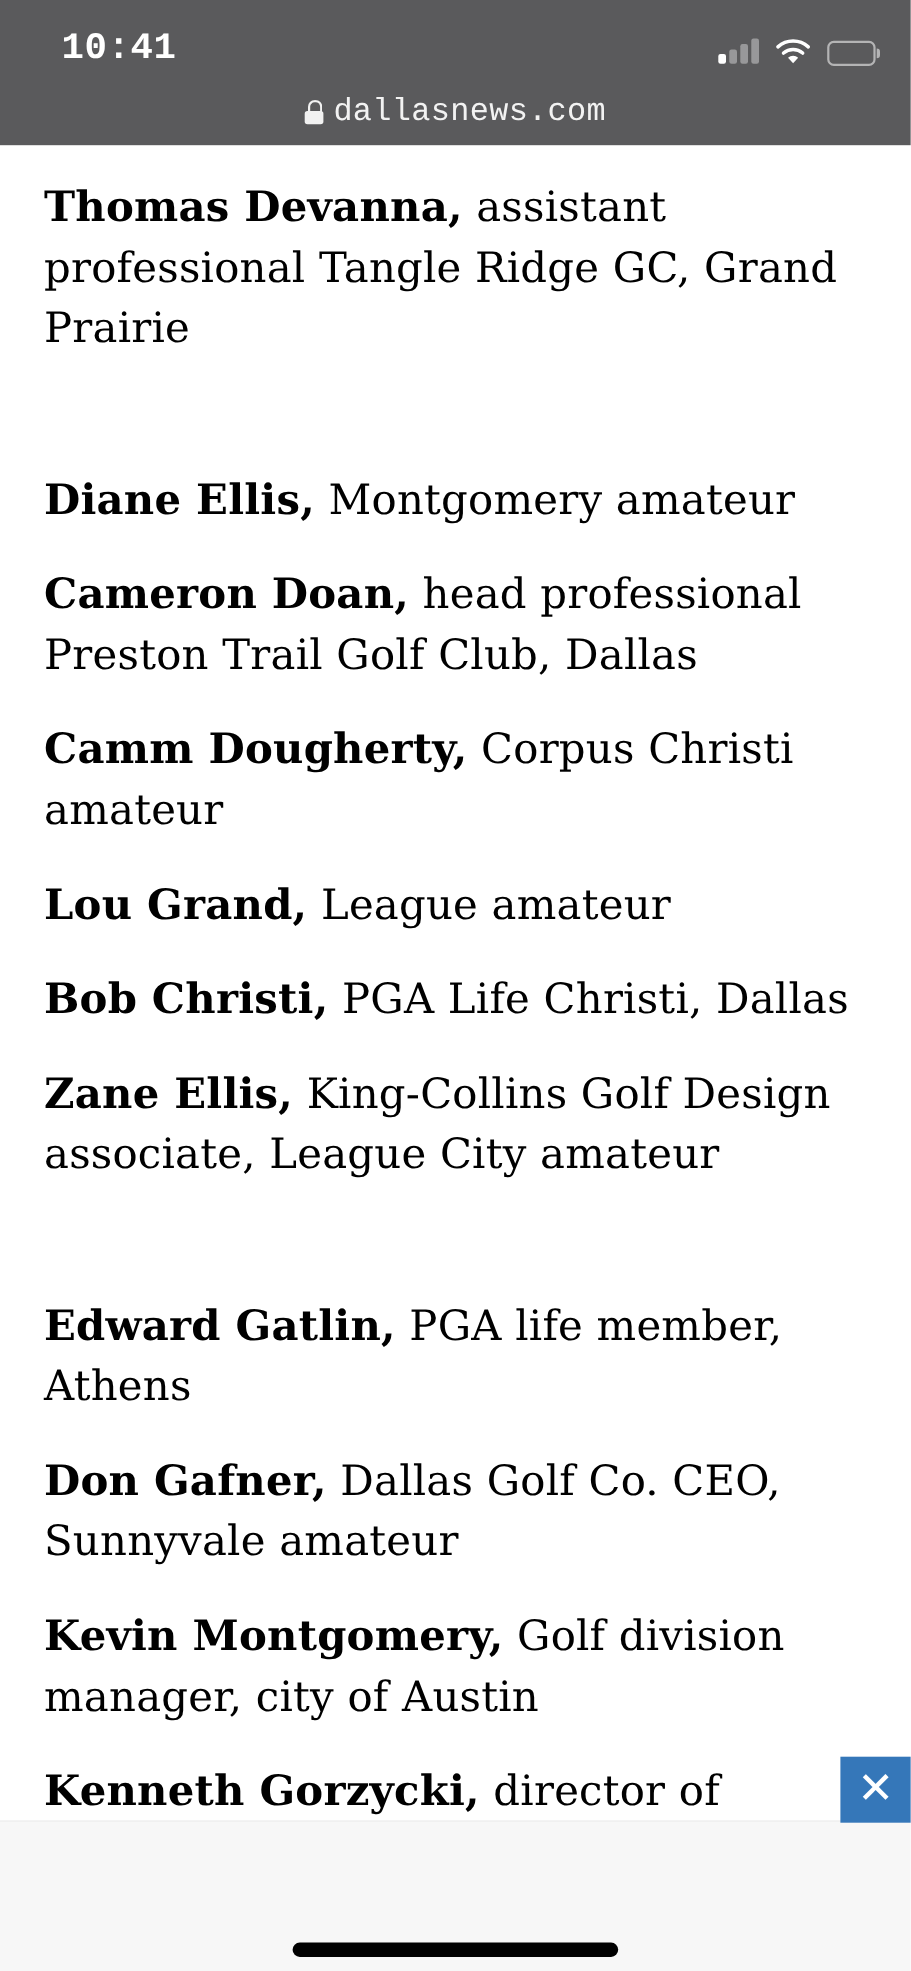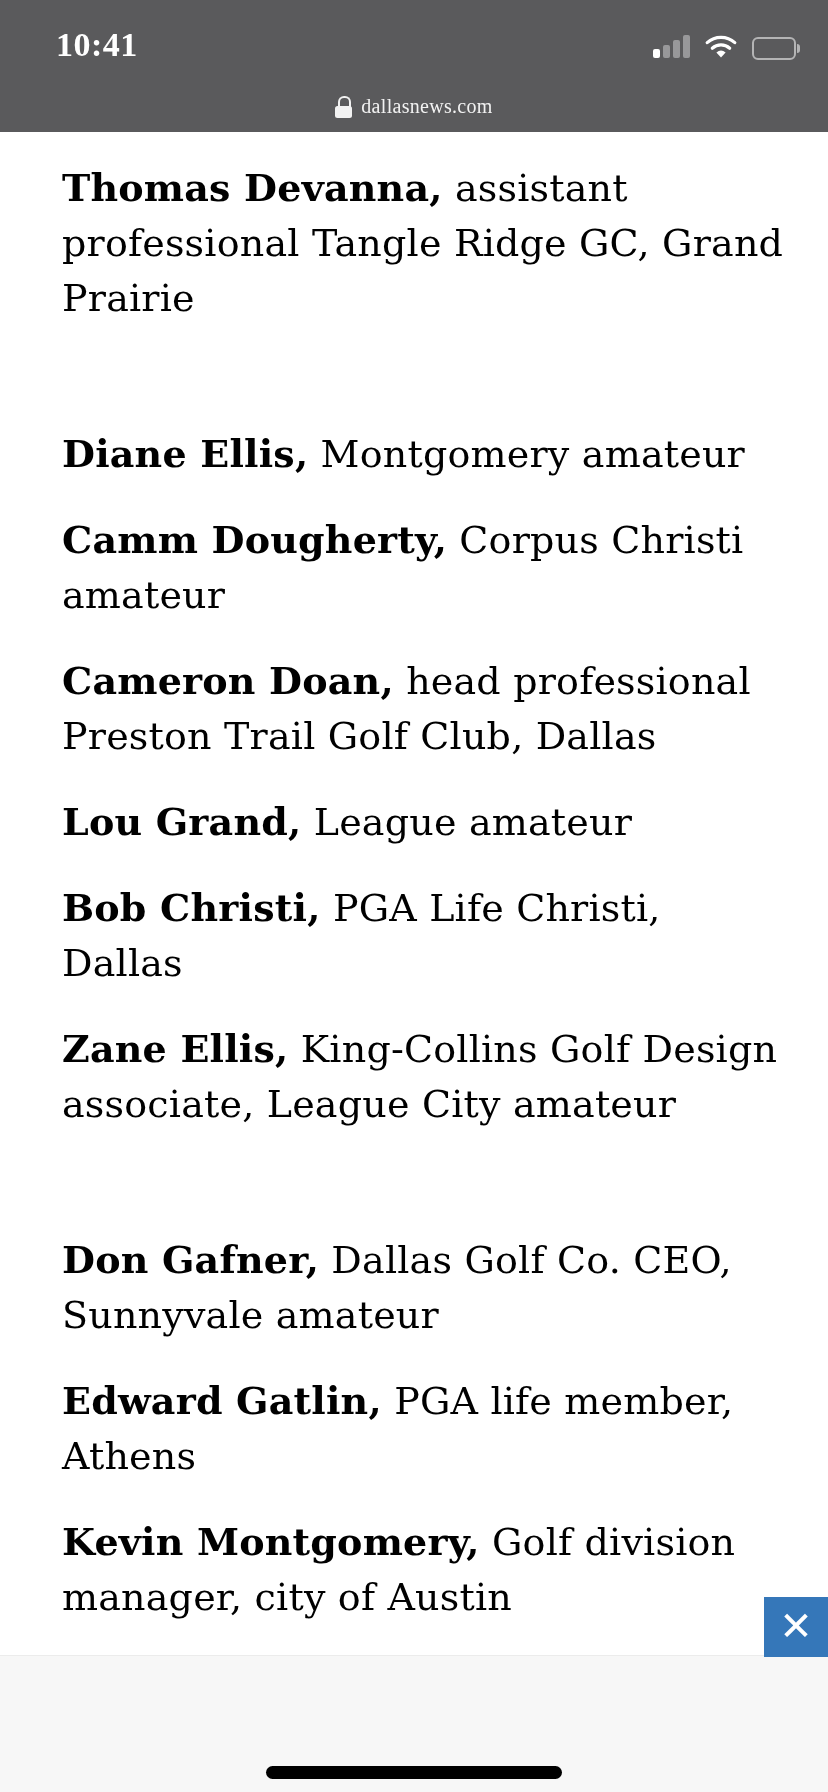--- a/index.html
+++ b/index.html
@@ -5,21 +5,21 @@
   html,body{margin:0;padding:0;}
   body{
     width:828px;height:1792px;position:relative;overflow:hidden;
     background:#ffffff;
     font-family:"DejaVu Serif","Liberation Serif",serif;
   }
   
   .header{
     position:absolute;top:0;left:0;width:828px;height:132px;
     background:#5a5a5c;color:#ffffff;z-index:5;
-    font-family:Liberation Serif, serif;
+    font-family:Liberation Mono, monospace;
   }
   .statusbar{
     position:absolute;top:24px;left:0;width:100%;height:40px;
   }
   .time{
     position:absolute;left:56px;top:2px;
     font-size:34px;font-weight:700;letter-spacing:.5px;color:#ffffff;
   }
   .status-icons{
     position:absolute;right:28px;top:4px;height:32px;
@@ -48,25 +48,25 @@
   }
   .lock{width:17px;height:22px;position:relative;display:inline-block;}
   .lock .shackle{
     position:absolute;top:0;left:3px;width:9px;height:10px;
     border:2.5px solid #f2f2f2;border-bottom:none;border-radius:6px 6px 0 0;
   }
   .lock .body{
     position:absolute;bottom:0;left:0;width:17px;height:12px;
     background:#f2f2f2;border-radius:2.5px;
   }
-  .url{font-size:20px;color:#f2f2f2;letter-spacing:.3px;}
+  .url{font-size:29px;color:#f2f2f2;letter-spacing:.3px;}
   
   .content{
     position:absolute;top:132px;left:0;width:828px;bottom:0;
-    background:#ffffff;padding:28px 38px 0 62px;box-sizing:border-box;
+    background:#ffffff;padding:28px 38px 0 40px;box-sizing:border-box;
   }
   .entry{
     margin:0 0 30px 0;
     font-size:38px;line-height:55px;color:#000000;
     letter-spacing:.2px;
   }
   .entry b{font-weight:700;}
   .spacer{height:40px;margin-bottom:30px;}
   
   .close-btn{
@@ -122,34 +122,34 @@
     </span>
     <span class="url">dallasnews.com</span>
   </div>
 </div>
 
 <div class="content" id="content">
   <p class="entry"><b>Thomas Devanna,</b><span> assistant professional Tangle Ridge GC, Grand Prairie</span></p>
 <div class="spacer"></div>
   <p class="entry"><b>Diane Ellis,</b><span> Montgomery amateur</span></p>
 
+  <p class="entry"><b>Cameron Doan,</b><span> head professional Preston Trail Golf Club, Dallas</span></p>
+
   <p class="entry"><b>Camm Dougherty,</b><span> Corpus Christi amateur</span></p>
-
-  <p class="entry"><b>Cameron Doan,</b><span> head professional Preston Trail Golf Club, Dallas</span></p>
 
   <p class="entry"><b>Lou Grand,</b><span> League amateur</span></p>
 
   <p class="entry"><b>Bob Christi,</b><span> PGA Life Christi, Dallas</span></p>
 
   <p class="entry"><b>Zane Ellis,</b><span> King-Collins Golf Design associate, League City amateur</span></p>
 <div class="spacer"></div>
 
+  <p class="entry"><b>Edward Gatlin,</b><span> PGA life member, Athens</span></p>
+
   <p class="entry"><b>Don Gafner,</b><span> Dallas Golf Co. CEO, Sunnyvale amateur</span></p>
-
-  <p class="entry"><b>Edward Gatlin,</b><span> PGA life member, Athens</span></p>
 
   <p class="entry"><b>Kevin Montgomery,</b><span> Golf division manager, city of Austin</span></p>
 
   <p class="entry"><b>Kenneth Gorzycki,</b><span> director of agronomy Horseshoe Bay Resort</span></p>
 </div>
 
 <button class="close-btn">
   <span class="close-x">✕</span>
 </button>
 

